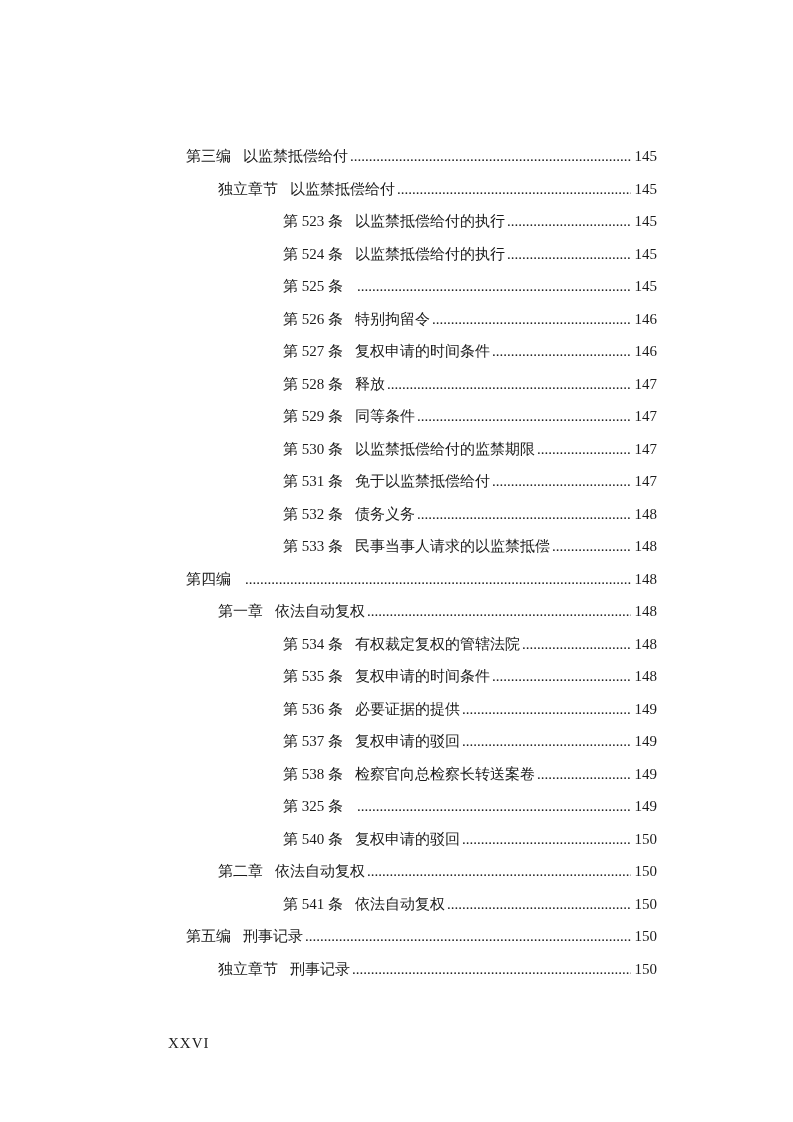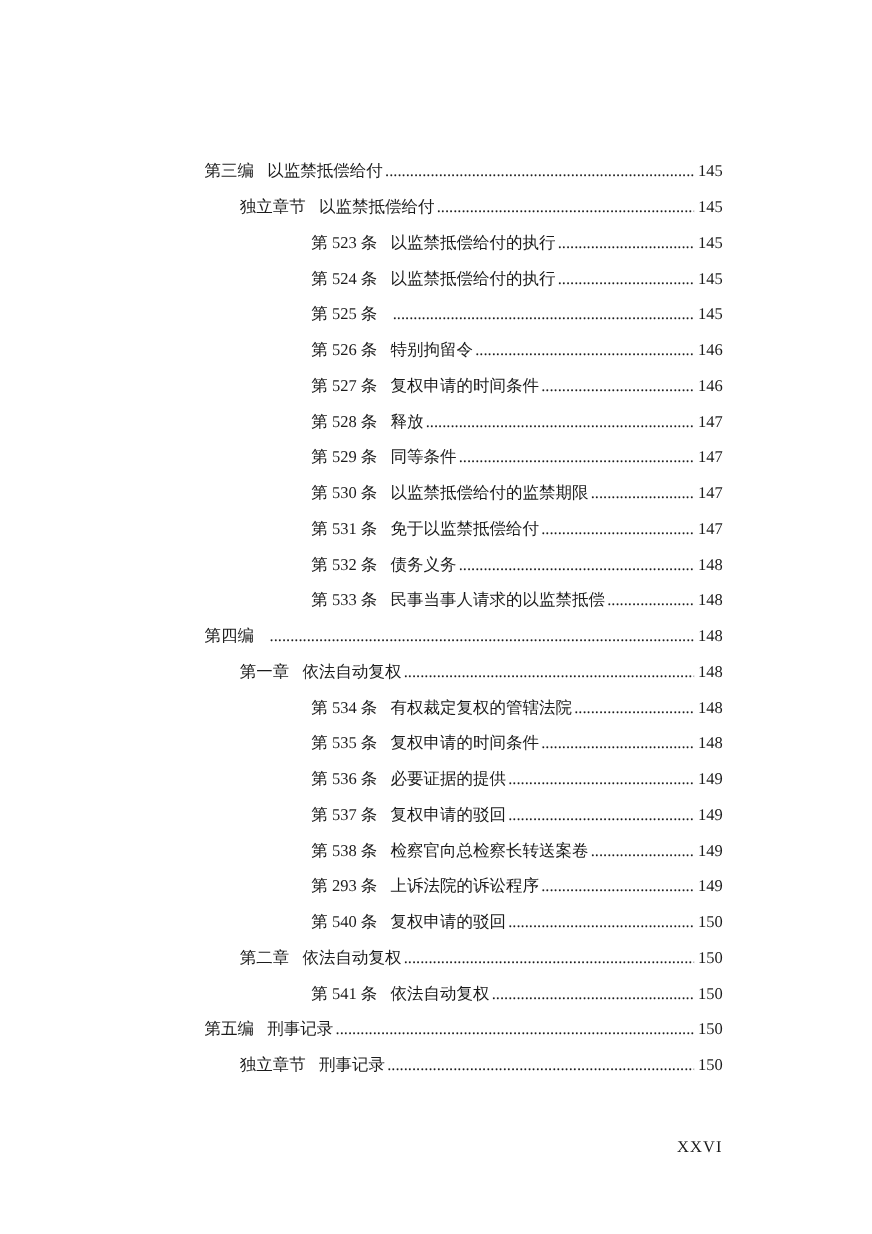--- a/index.html
+++ b/index.html
@@ -50,21 +50,21 @@
     letter-spacing: 0px;
   }
   .toc-page {
     flex: 0 0 auto;
   }
   .page-footer {
     position: absolute;
     left: 168px;
     top: 1033px;
     width: 489px;
-    text-align: right;
+    text-align: left;
     font-size: 15px;
     letter-spacing: 1px;
     line-height: 20px;
   }
 </style>
 </head>
 <body style="color: rgb(27, 27, 27); background: rgb(255, 255, 255);">
 
 <div class="page">
   <div class="toc" id="toc">
@@ -180,22 +180,21 @@
     <span class="dot-leader"></span>
     <span class="toc-page">149</span>
   </div>
       <div class="toc-row level-3">
     <span class="toc-num">第 538 条</span>
     <span class="toc-title">检察官向总检察长转送案卷</span>
     <span class="dot-leader"></span>
     <span class="toc-page">149</span>
   </div>
       <div class="toc-row level-3">
-    <span class="toc-num">第 293 条</span>
-    <span class="toc-title">上诉法院的诉讼程序</span>
+    <span class="toc-num">第 325 条</span>
     <span class="dot-leader"></span>
     <span class="toc-page">149</span>
   </div>
       <div class="toc-row level-3">
     <span class="toc-num">第 540 条</span>
     <span class="toc-title">复权申请的驳回</span>
     <span class="dot-leader"></span>
     <span class="toc-page">150</span>
   </div>
       <div class="toc-row level-2">

